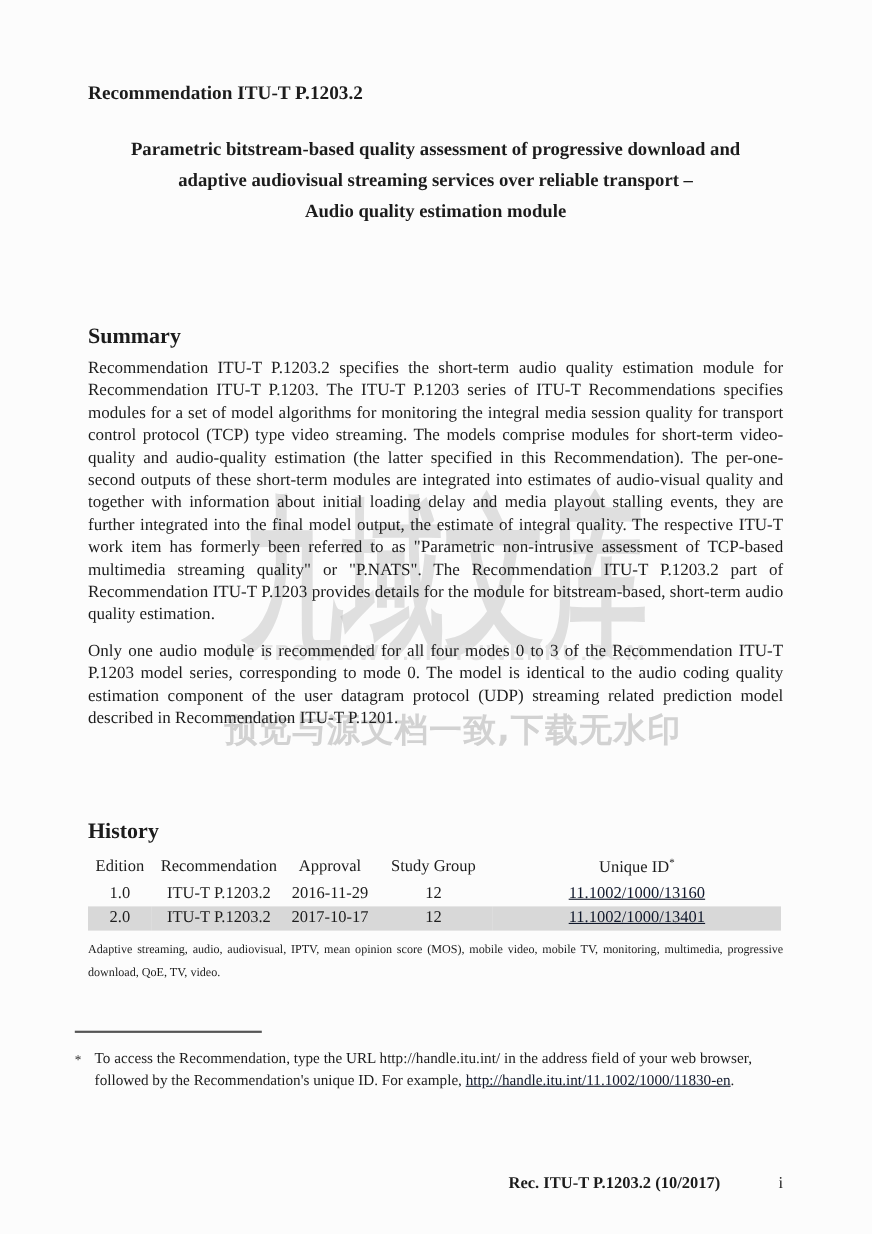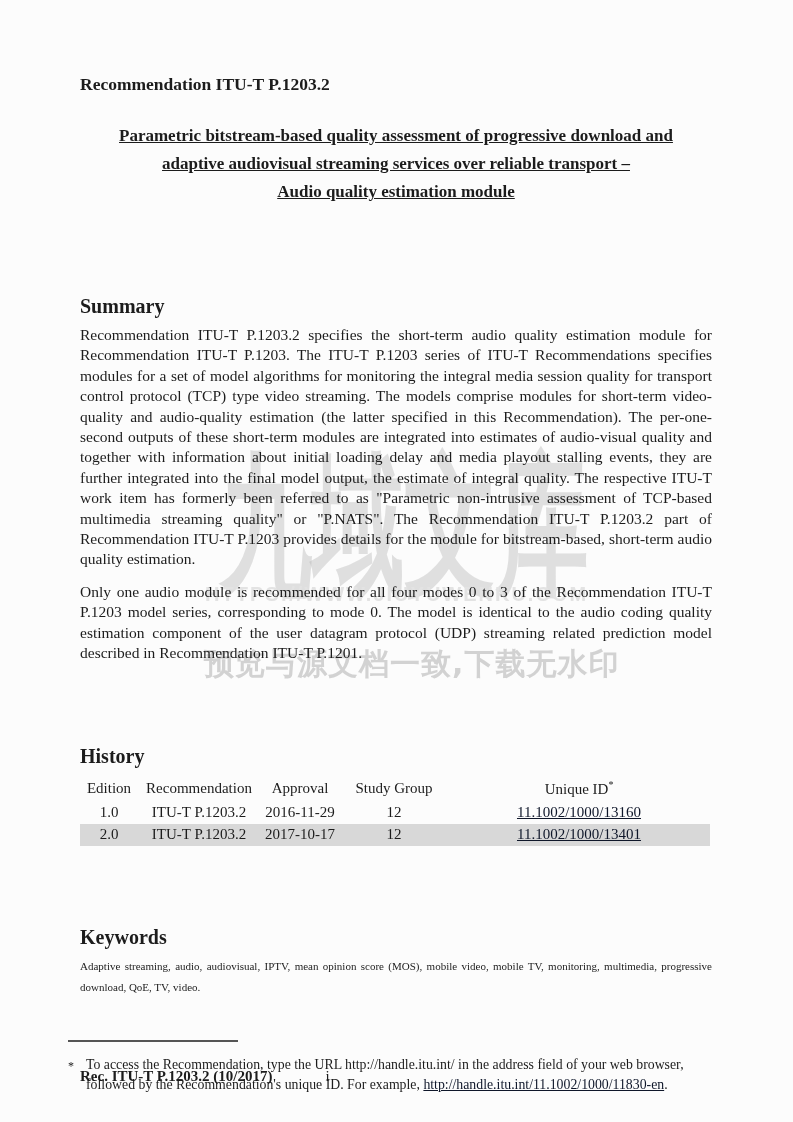--- a/index.html
+++ b/index.html
@@ -63,21 +63,20 @@
     margin-top: 74px;
     font-weight: bold;
     font-size: 17.5px;
   }
   .doc-title {
     margin-top: 27px;
     text-align: center;
     font-weight: bold;
     font-size: 17px;
     line-height: 28px;
-    text-decoration: underline;
   }
   .section-heading {
     font-weight: bold;
     font-size: 20px;
   }
   .summary-heading { margin-top: 89px; }
   .body-para {
     margin-top: 7px;
     font-size: 15.5px;
     line-height: 20.4px;
@@ -142,20 +141,21 @@
   .footnote-body { flex: 1 1 auto; }
   .footnote-body a { word-break: break-all; }
 
   .footer {
     position: absolute;
     left: 80px;
     top: 1068px;
     width: 632px;
     z-index: 1;
     display: flex;
+    justify-content: flex-end;
     align-items: baseline;
     font-size: 15px;
   }
   .footer-rec { font-weight: bold; }
   .footer-pagenum { margin-left: 53px; }
 </style>
 </head>
 <body>
 
 <div class="page">
@@ -210,21 +210,20 @@
         <tr class="highlight">
           <td>2.0</td>
           <td class="cell-recommendation">ITU-T P.1203.2</td>
           <td>2017-10-17</td>
           <td>12</td>
           <td><a href="#" class="doc-link">11.1002/1000/13401</a></td>
         </tr>
       </tbody>
     </table>
 
-    <div class="section-heading keywords-heading">Keywords</div>
     <p class="keywords-text">Adaptive streaming, audio, audiovisual, IPTV, mean opinion score (MOS), mobile video, mobile TV, monitoring, multimedia, progressive download, QoE, TV, video.</p>
 
     <div class="footnote-rule"></div>
     <div class="footnote">
       <div class="footnote-marker">*</div>
       <div class="footnote-body">
         <span>To access the Recommendation, type the URL http://handle.itu.int/ in the address field of your web browser, followed by the Recommendation's unique ID. For example, </span><a href="#" class="doc-link">http://handle.itu.int/11.1002/1000/11830-en</a><span>.</span>
       </div>
     </div>
 

